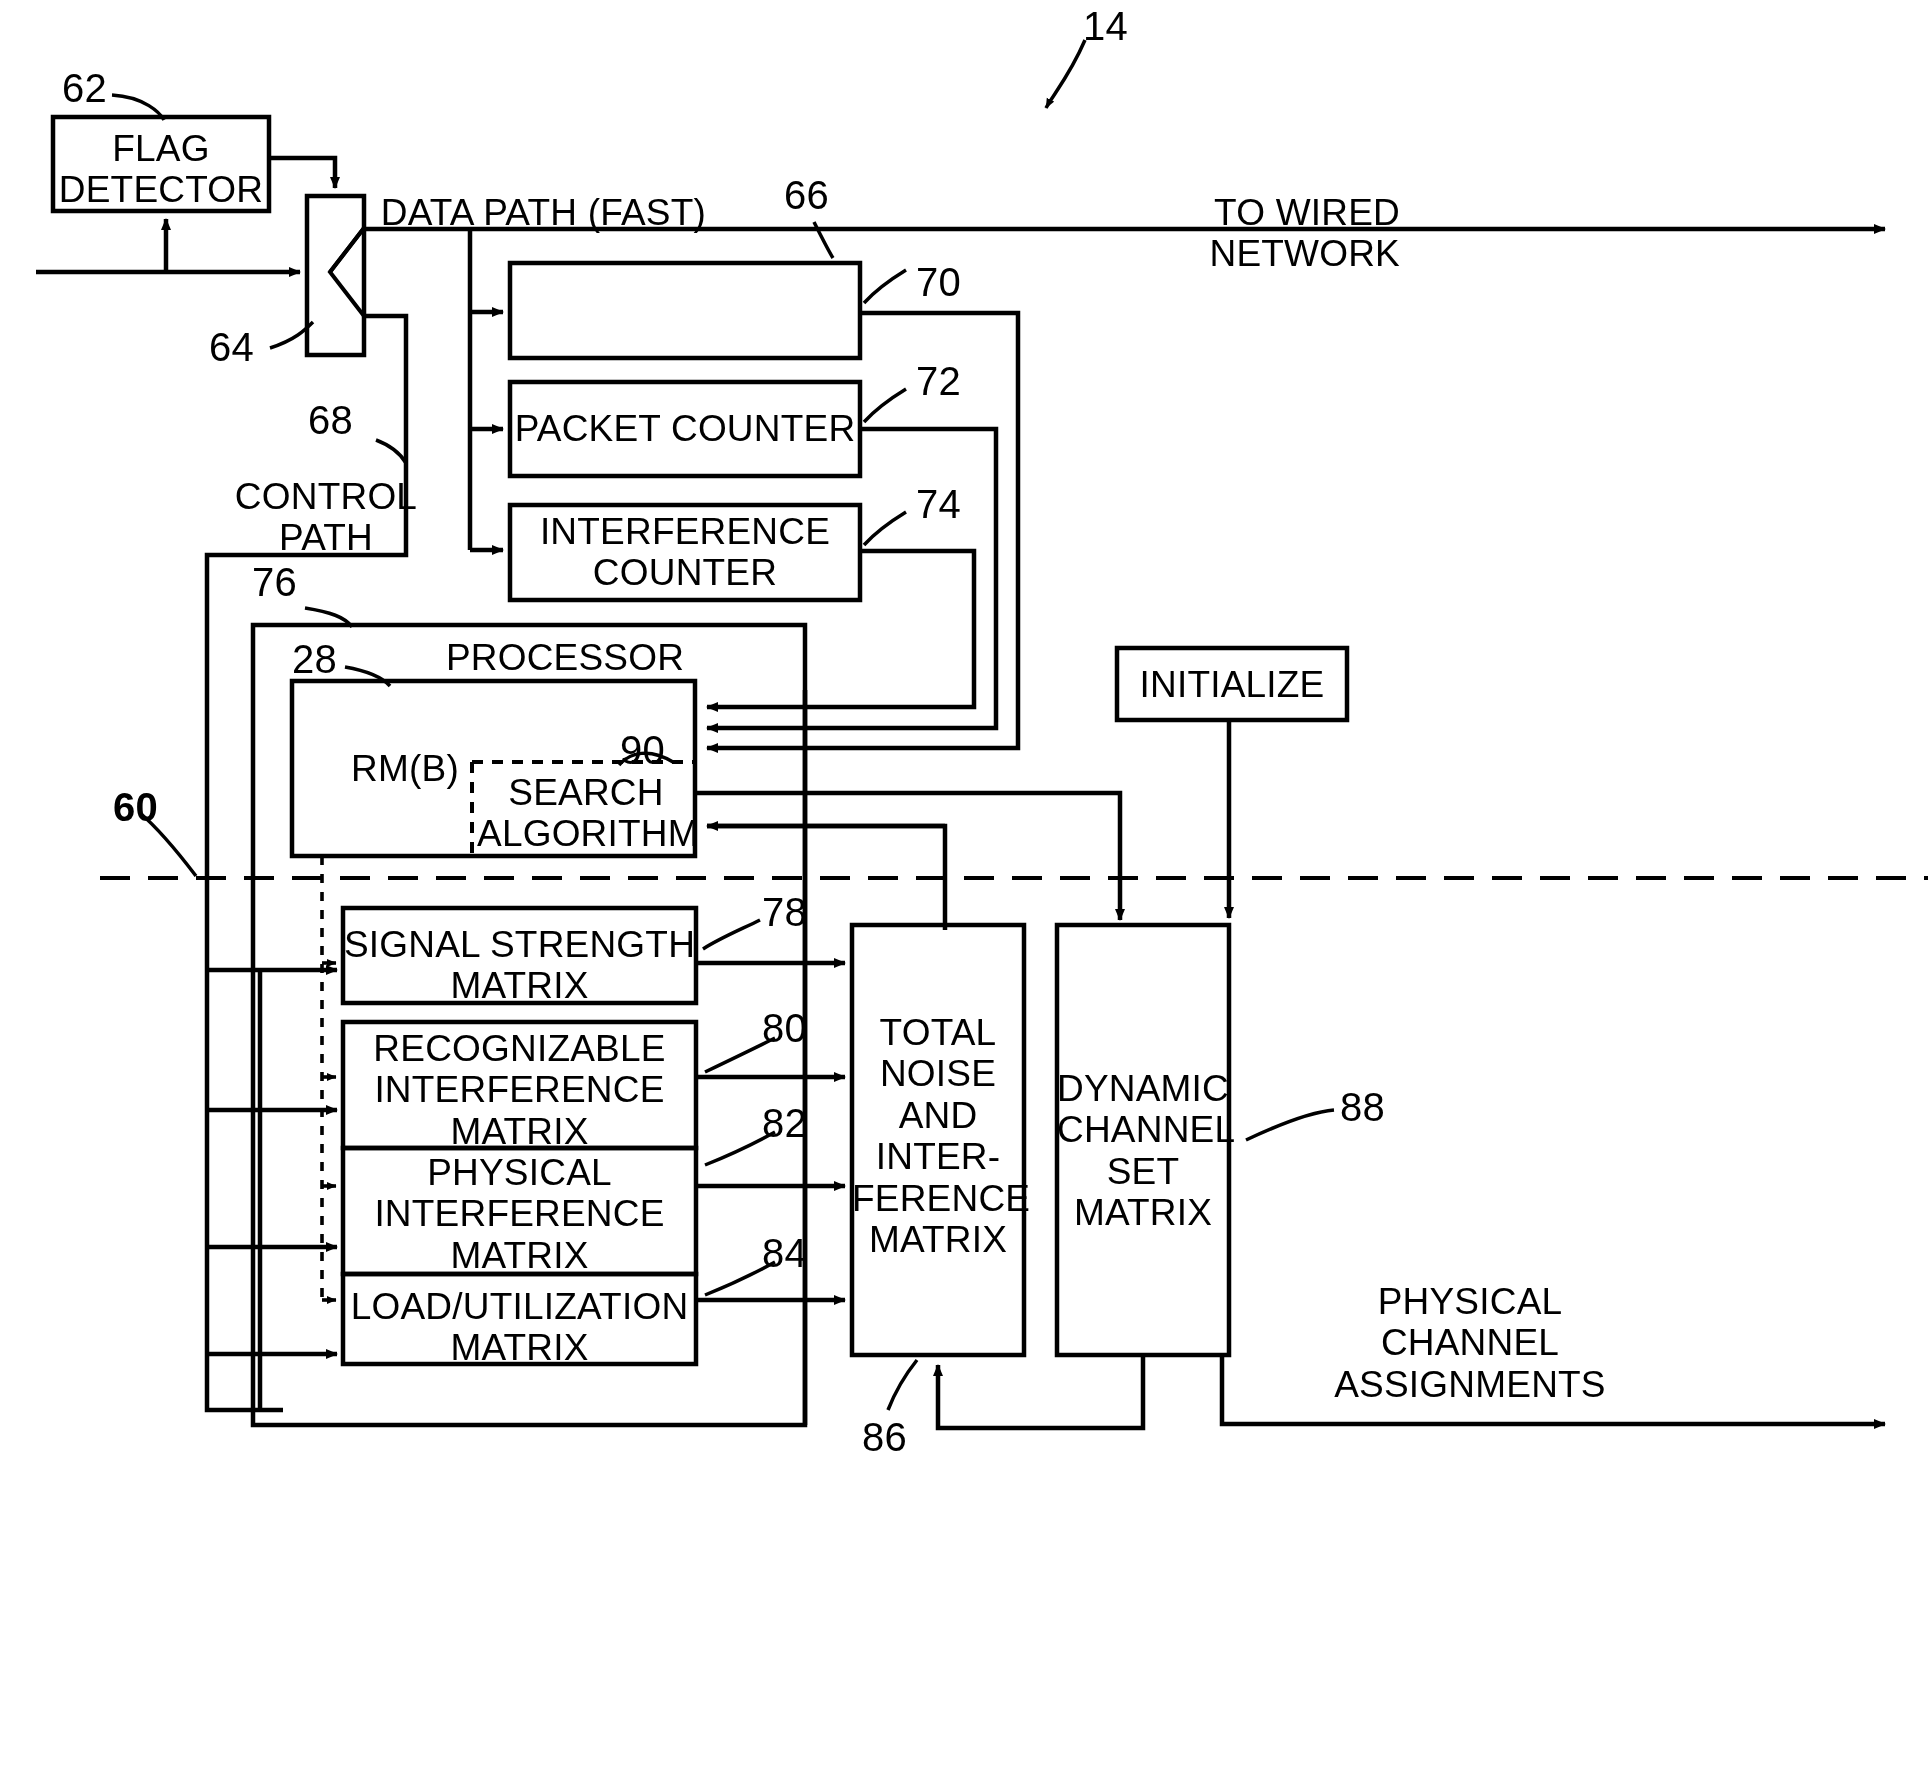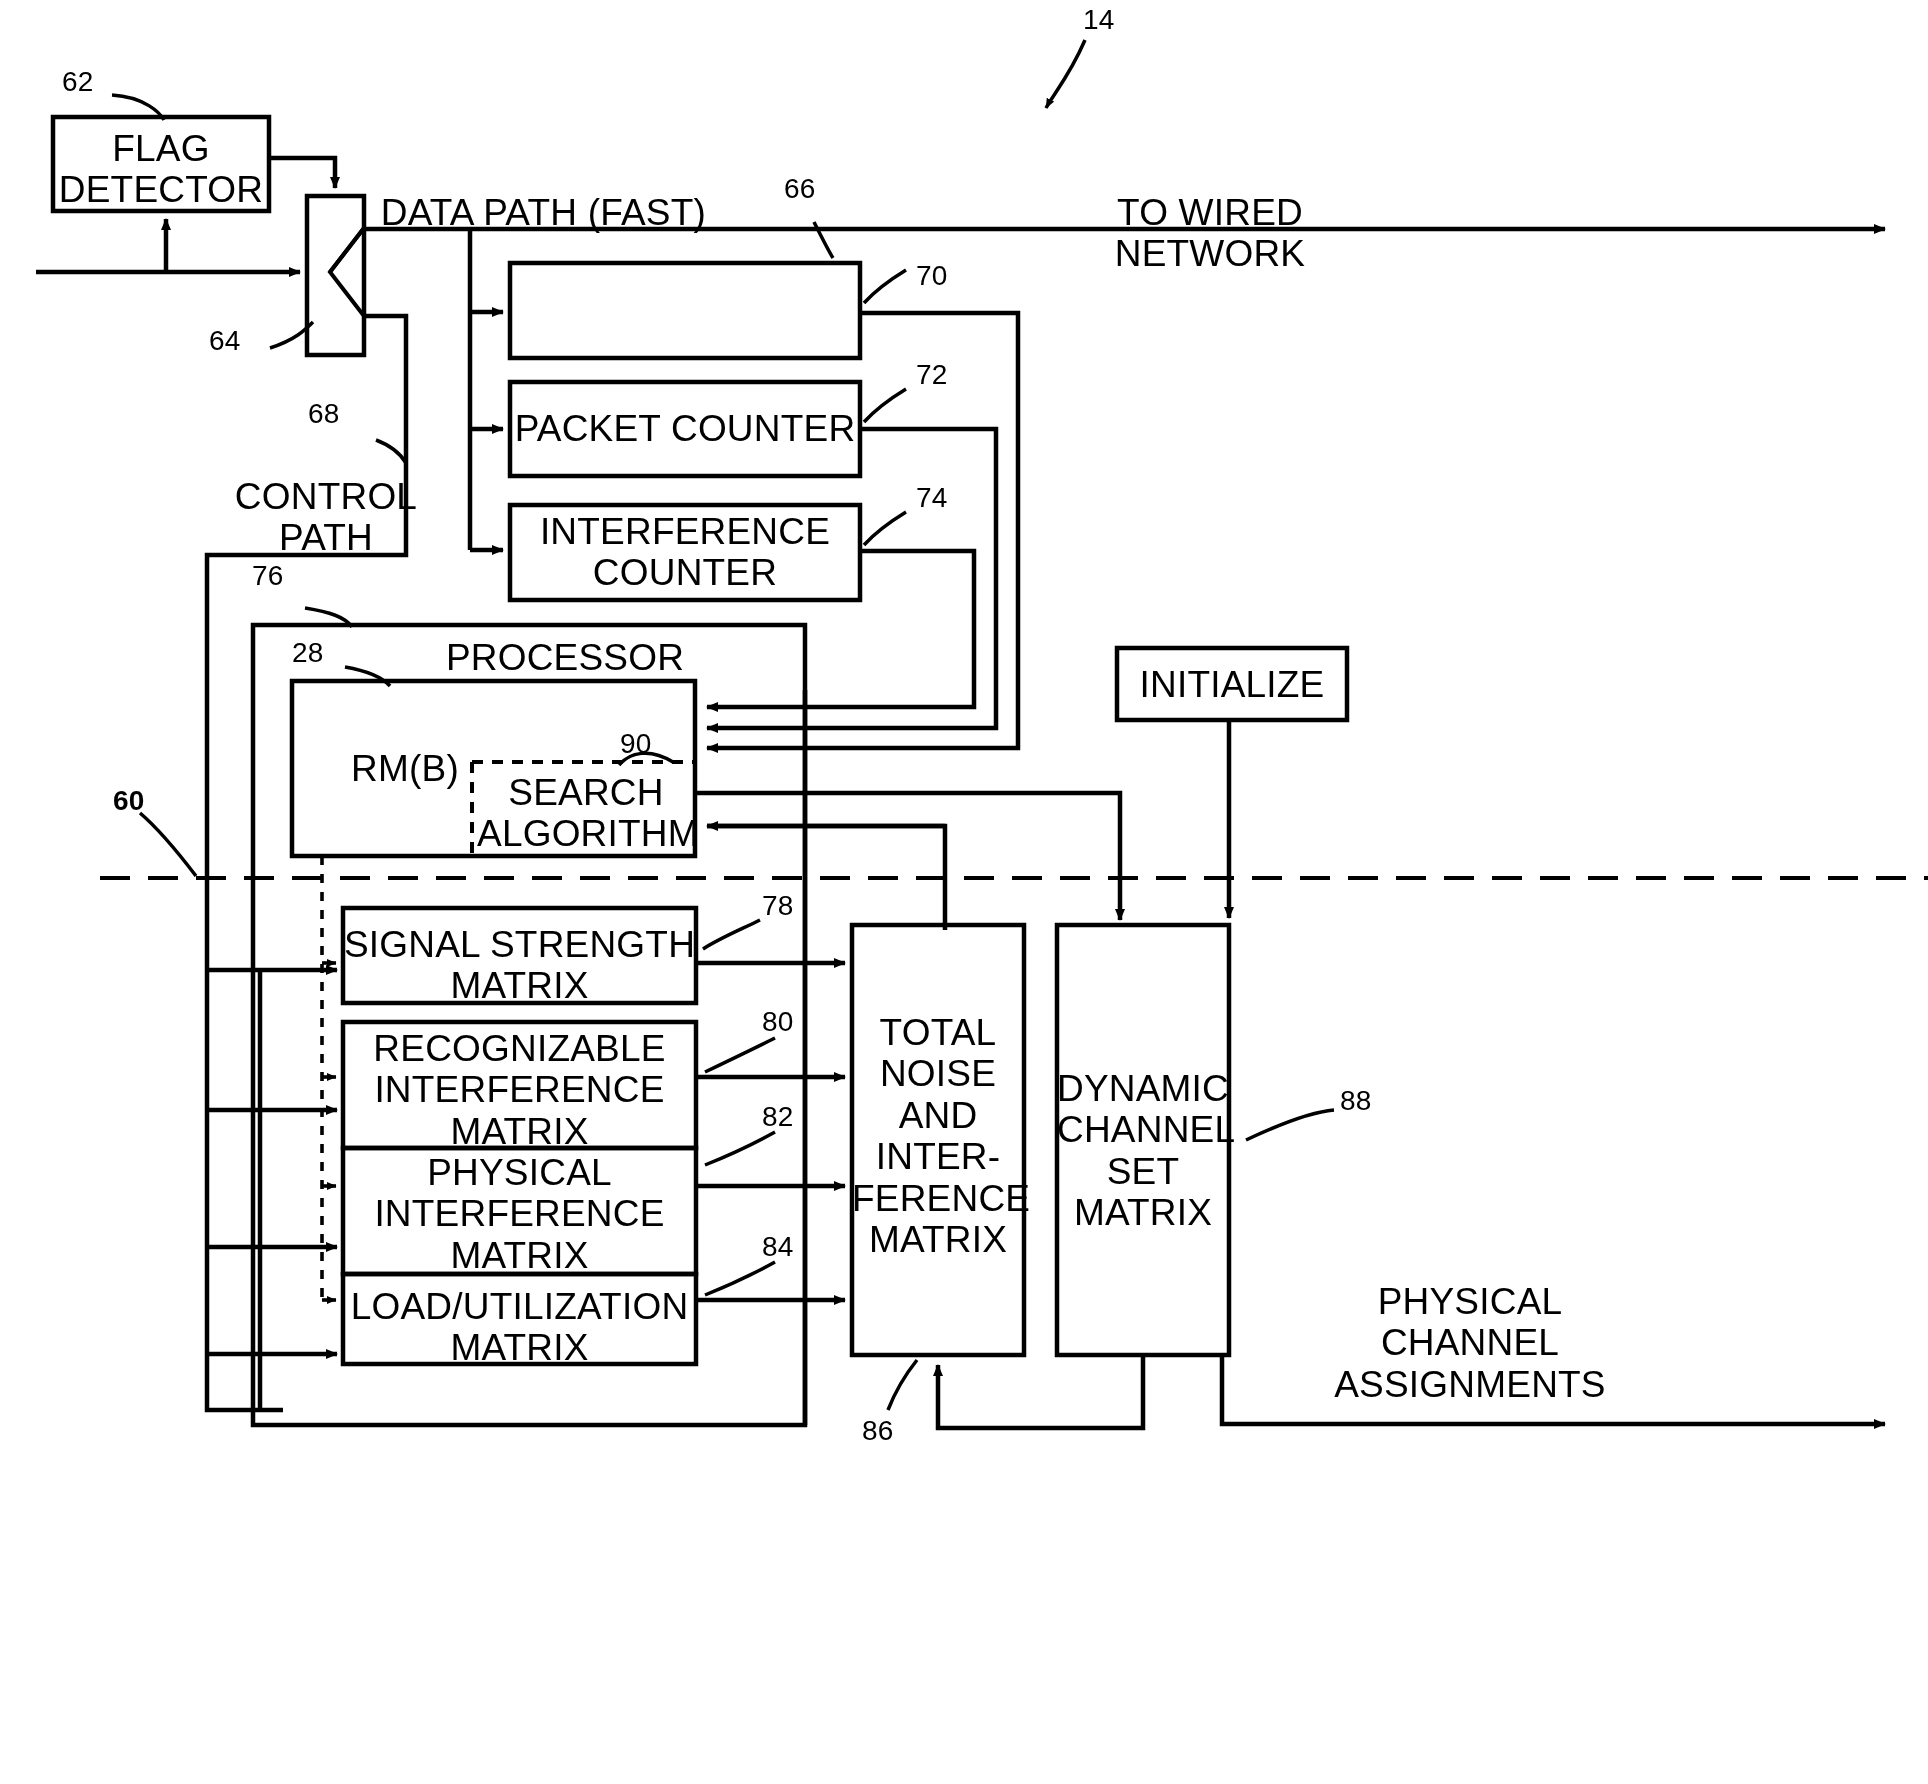--- a/index.html
+++ b/index.html
@@ -27,21 +27,21 @@
   .lbl {
     position: absolute;
     color: #000000;
     font-family: "Liberation Sans", sans-serif;
     line-height: 1.12;
     text-align: center;
     white-space: pre-line;
     letter-spacing: 0.2px;
   }
   .boxlabel { font-size: 37px; }
-  .reflabel { font-size: 28px; }
+  .reflabel { font-size: 40px; }
   .pathlabel { font-size: 37px; }
   .leaderline { fill: none; stroke: #000; stroke-width: 3.5; }
 </style>
 </head>
 <body>
 
 <div id="figure">
 
   <svg viewBox="0 0 1928 1784" xmlns="http://www.w3.org/2000/svg">
     <defs>
@@ -217,19 +217,19 @@
 CHANNEL
 SET MATRIX</div>
 
   <div class="lbl boxlabel" style="left:1117px; top:664px; width:230px;">INITIALIZE</div>
 
   <div class="lbl pathlabel" style="left:376px; top:192px; width:330px; text-align:right;">DATA PATH (FAST)</div>
 
   <div class="lbl pathlabel" style="left:211px; top:476px; width:230px;">CONTROL
 PATH</div>
 
-  <div class="lbl pathlabel" style="left:1020px; top:192px; width:380px; text-align:center;">TO WIRED NETWORK</div>
+  <div class="lbl pathlabel" style="left:1020px; top:192px; width:380px; text-align:right;">TO WIRED NETWORK</div>
 
   <div class="lbl pathlabel" style="left:1300px; top:1281px; width:340px; text-align:center;">PHYSICAL
 CHANNEL
 ASSIGNMENTS</div>
 
 </div>
 
 </body></html>

